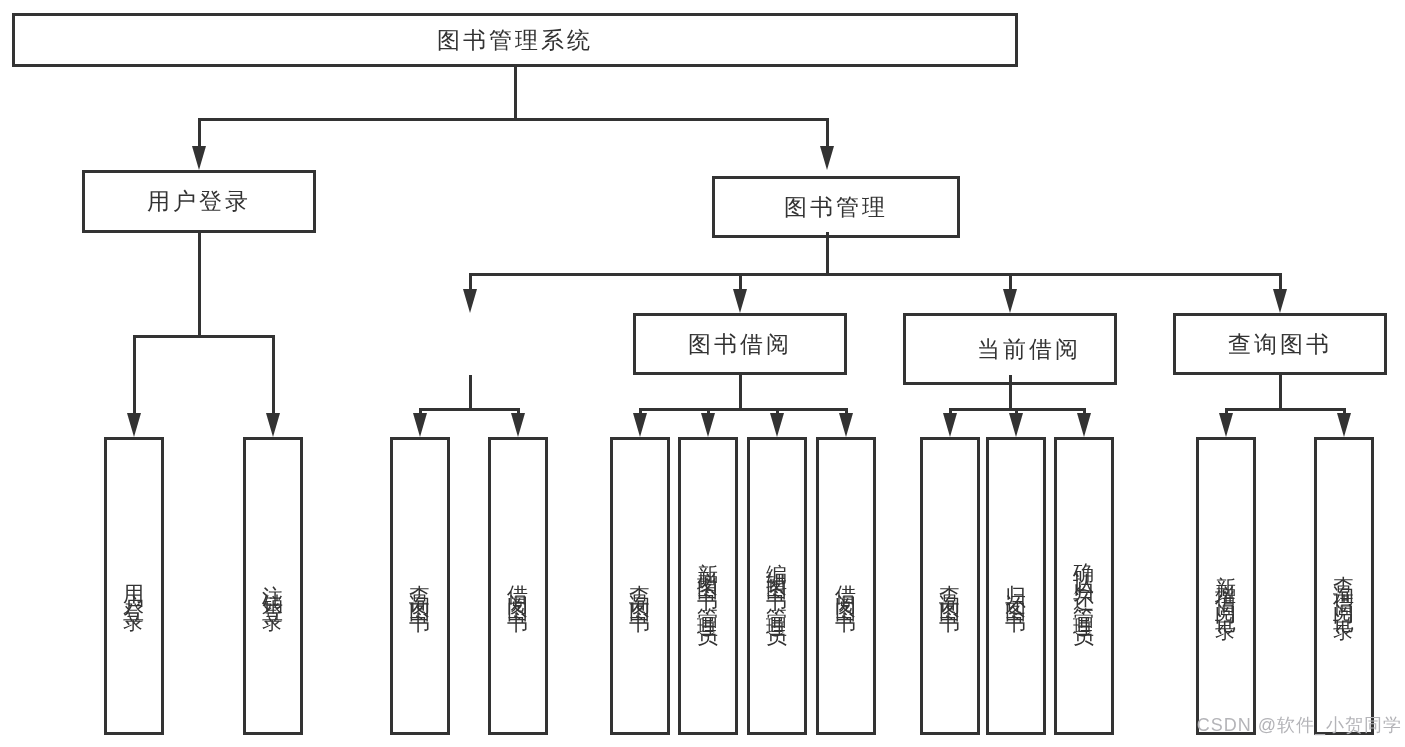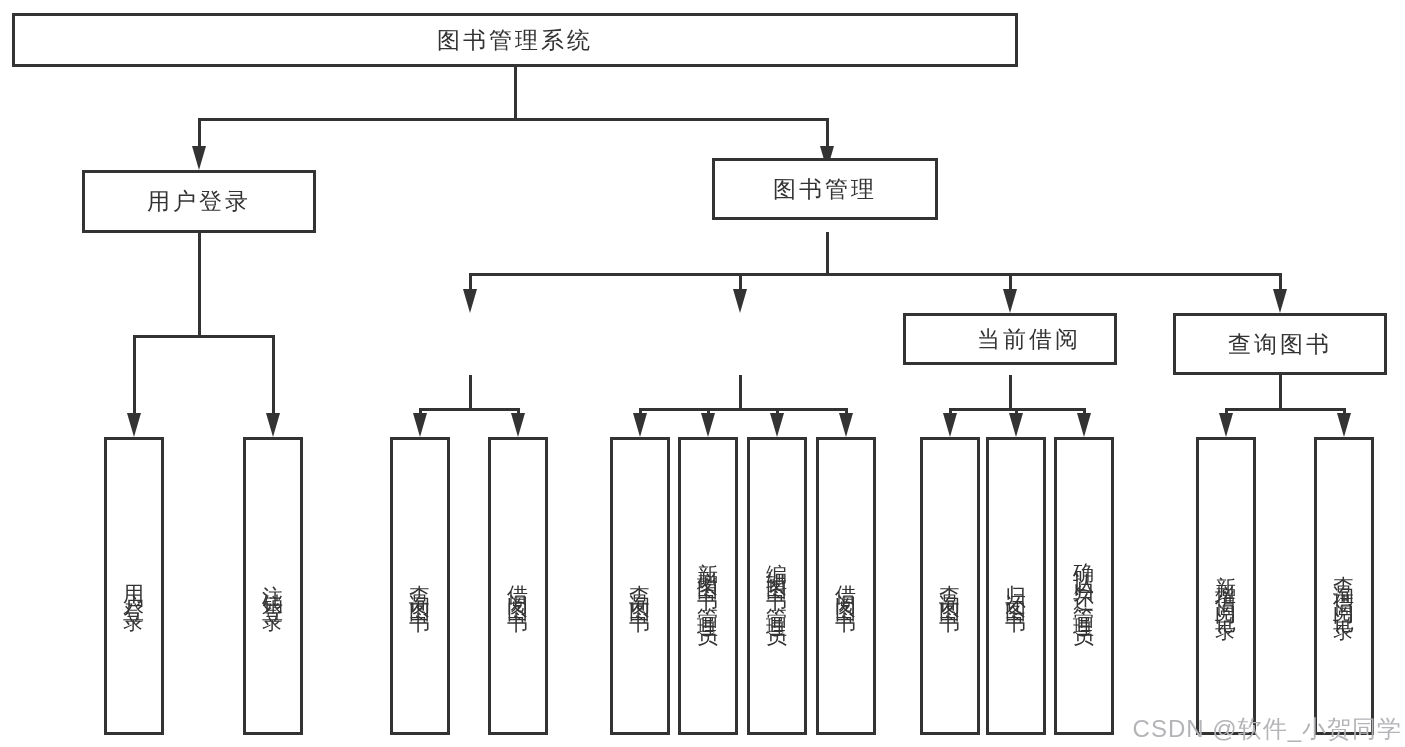--- a/index.html
+++ b/index.html
@@ -49,21 +49,21 @@
     width: 0;
     height: 0;
     border-left: 7px solid transparent;
     border-right: 7px solid transparent;
     border-top: 24px solid #333333;
   }
   .watermark {
     position: absolute;
     top: 713px;
     right: 3px;
-    font-size: 24px;
+    font-size: 18px;
     letter-spacing: 1px;
     color: #b4b4b8;
     z-index: 5;
     white-space: nowrap;
   }
 </style>
 </head>
 <body>
 
 <div id="canvas">
@@ -75,21 +75,21 @@
   <div class="line" style="left:513.5px; top:67px; width:3px; height:51px;"></div>
   <div class="line" style="left:197.5px; top:118px; width:631.5px; height:3px;"></div>
   <div class="line" style="left:197.5px; top:118px; width:3px; height:33px;"></div>
   <div class="line" style="left:826px; top:118px; width:3px; height:33px;"></div>
   <div class="arrow" style="left:192px; top:146px;"></div>
   <div class="arrow" style="left:820px; top:146px;"></div>
 
   <div class="box h" style="left:82px; top:170px; width:234px; height:63px;">
     <span class="lbl">用户登录</span>
   </div>
-  <div class="box h" style="left:712px; top:158px; width:226px; height:62px;">
+  <div class="box h" style="left:712px; top:176px; width:248px; height:62px;">
     <span class="lbl">图书管理</span>
   </div>
 
   <div class="line" style="left:197.5px; top:233px; width:3px; height:102px;"></div>
   <div class="line" style="left:132.5px; top:335px; width:142px; height:3px;"></div>
   <div class="line" style="left:132.5px; top:335px; width:3px; height:82px;"></div>
   <div class="line" style="left:271.5px; top:335px; width:3px; height:82px;"></div>
   <div class="arrow" style="left:127px; top:413px;"></div>
   <div class="arrow" style="left:266px; top:413px;"></div>
 
@@ -97,21 +97,24 @@
   <div class="line" style="left:468.5px; top:273px; width:813px; height:3px;"></div>
   <div class="line" style="left:468.5px; top:273px; width:3px; height:19px;"></div>
   <div class="line" style="left:738.5px; top:273px; width:3px; height:19px;"></div>
   <div class="line" style="left:1008.5px; top:273px; width:3px; height:19px;"></div>
   <div class="line" style="left:1278.5px; top:273px; width:3px; height:19px;"></div>
   <div class="arrow" style="left:463px; top:289px;"></div>
   <div class="arrow" style="left:733px; top:289px;"></div>
   <div class="arrow" style="left:1003px; top:289px;"></div>
   <div class="arrow" style="left:1273px; top:289px;"></div>
 
-  <div class="box h" style="left:903px; top:313px; width:214px; height:52px;padding-left:38px;">
+  <div class="box h" style="left:633px; top:313px; width:214px; height:62px;">
+    <span class="lbl">图书借阅</span>
+  </div>
+  <div class="box h" style="left:903px; top:313px; width:214px; height:72px;padding-left:38px;">
     <span class="lbl">当前借阅</span>
   </div>
   <div class="box h" style="left:1173px; top:313px; width:214px; height:62px;">
     <span class="lbl">查询图书</span>
   </div>
 
   <div class="line" style="left:468.5px; top:375px; width:3px; height:33px;"></div>
   <div class="line" style="left:418.5px; top:408px; width:101px; height:3px;"></div>
   <div class="line" style="left:418.5px; top:408px; width:3px; height:8px;"></div>
   <div class="line" style="left:516.5px; top:408px; width:3px; height:8px;"></div>

